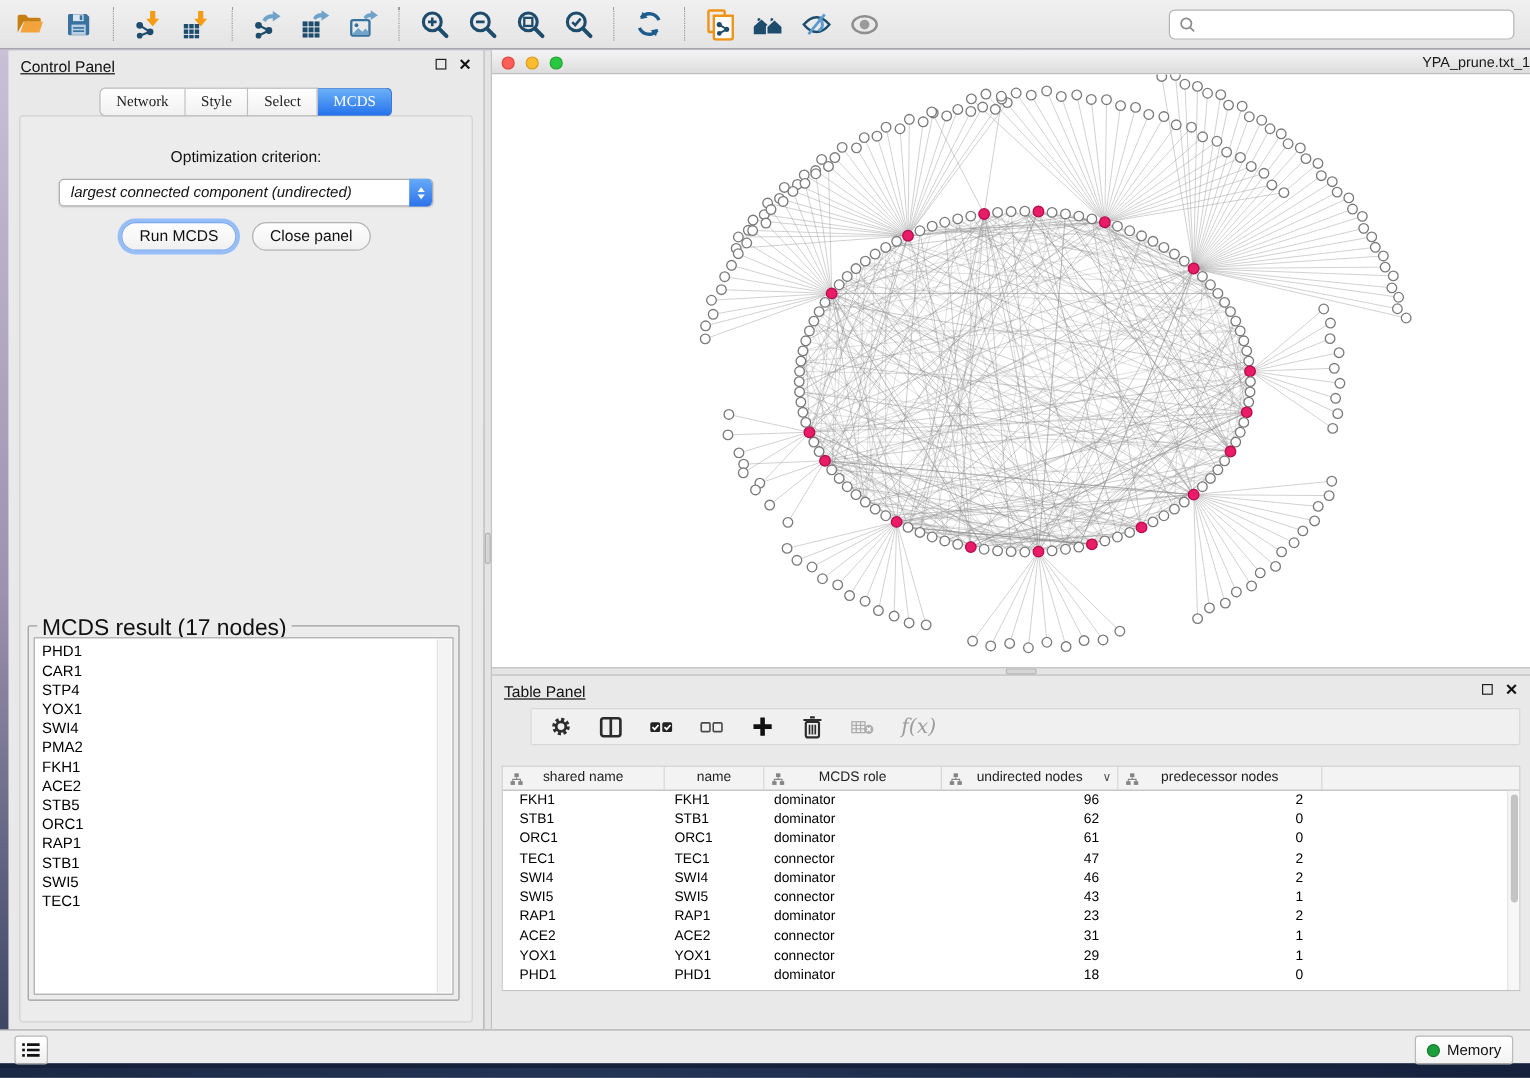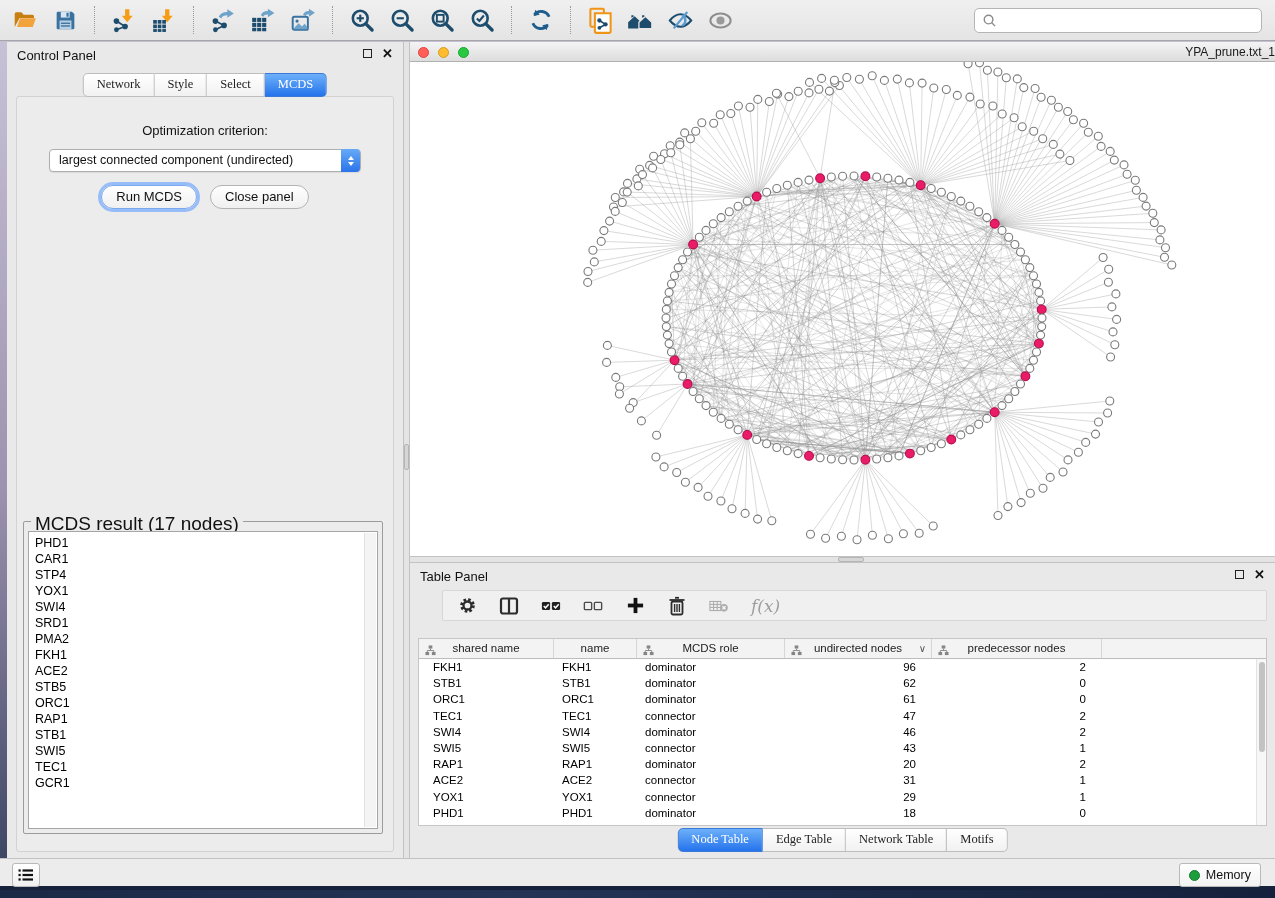--- a/index.html
+++ b/index.html
@@ -13,33 +13,33 @@
   .tb-sep { width:1px; height:28px; border-left:1px dotted #9a9a9a; margin:0 9px; }
   .search-wrap { position:absolute; right:13px; top:8px; width:288px; height:25px; background:#fff; border:1px solid #b5b5b5; border-radius:5px; display:flex; align-items:center; padding-left:7px; }
   .search-wrap input { border:none; outline:none; flex:1; font-size:12px; height:100%; background:transparent; }
 
   
   .left-strip { position:absolute; left:0; top:42px; width:7px; height:816px; }
   .bottom-strip { position:absolute; left:0; top:890px; width:1275px; height:8px; }
 
   
   .cpanel { position:absolute; left:7px; top:42px; width:396px; height:816px; background:#e9e9e9; }
-  .panel-head { position:relative; height:26px; padding:6px 10px 0; font-size:13px; color:#111; }
+  .panel-head { position:relative; height:26px; padding:6px 10px 0; font-size:13px; color:#111;text-decoration:underline; }
   .win-btns { position:absolute; right:10px; top:7px; display:flex; gap:10px; align-items:center; }
   .float-btn { width:9px; height:9px; border:1.6px solid #222; display:inline-block; }
   .close-btn { font-size:13px; font-weight:bold; color:#111; line-height:9px; }
   .cp-content { position:absolute; left:9px; top:54px; right:9px; bottom:6px; background:#ececec; border:1px solid #d2d2d2; border-radius:3px; }
   .seg { position:absolute; display:flex; z-index:5; }
   .cp-tabs { left:50%; transform:translateX(-50%); top:31px; }
   .tab { background:linear-gradient(#ffffff,#f1f1f1); border:1px solid #bdbdbd; border-left:none; padding:3px 13px 4px; font-size:12.5px; color:#222; white-space:nowrap; cursor:default;font-family:Liberation Serif, serif; }
   .tab:first-child { border-left:1px solid #bdbdbd; border-radius:5px 0 0 5px; }
   .tab:last-child { border-radius:0 5px 5px 0; }
   .tab.selected { background:linear-gradient(#6cb0f9,#2573ec); border-color:#3a79d6; color:#fff; }
   .opt-label { text-align:center; margin-top:26px; font-size:13px; color:#111; }
-  .dd { position:relative; margin:11px auto 0; width:312px; height:23px; background:#fff; border:1px solid #aeaeae; border-radius:4px; font-size:12.5px; line-height:21px; padding-left:9px; color:#111; box-shadow:0 1px 1px rgba(0,0,0,.08); }
+  .dd { position:relative; margin:11px auto 0; width:312px; height:23px; background:#fff; border:1px solid #aeaeae; border-radius:4px; font-size:12.5px; line-height:21px; padding-left:9px; color:#111; box-shadow:0 1px 1px rgba(0,0,0,.08);font-style:italic; }
   .dd-step { position:absolute; right:0; top:-1px; width:19px; height:23px; border-radius:0 4px 4px 0; background:linear-gradient(#67aaf8,#2b74ea); display:flex; flex-direction:column; align-items:center; justify-content:center; gap:2px; }
   .tri-up { width:0; height:0; border-left:3.5px solid transparent; border-right:3.5px solid transparent; border-bottom:4.5px solid #fff; }
   .tri-dn { width:0; height:0; border-left:3.5px solid transparent; border-right:3.5px solid transparent; border-top:4.5px solid #fff; }
   .btn-row { display:flex; justify-content:center; gap:13px; margin-top:13px; }
   .mac-btn { background:linear-gradient(#ffffff,#f0f0f0); border:1px solid #b3b3b3; border-radius:12px; font-size:13px; padding:3px 14px 4px; color:#111; }
   .mac-btn.focused { box-shadow:0 0 0 3px rgba(106,165,255,.65); border-color:#7aa9ef; }
   .mcds-group { position:absolute; left:6px; right:10px; top:424px; bottom:17px; border:1px solid #9c9c9c; border-radius:2px; }
   .mcds-legend { position:absolute; top:-9px; left:7px; background:#ececec; padding:0 4px; font-size:19px; color:#111; }
   .mcds-list { position:absolute; inset:9px 4px 4px 4px; background:#fff; border:1px solid #a5a5a5; overflow:hidden; }
   .mcds-list ul { list-style:none; padding:3px 0 0 6px; }
@@ -276,31 +276,29 @@
       </div>
       <div class="mcds-group">
         <span class="mcds-legend">MCDS result (17 nodes)</span>
         <div class="mcds-list">
           <ul id="mcds-list">
               <li>PHD1</li>
               <li>CAR1</li>
               <li>STP4</li>
               <li>YOX1</li>
               <li>SWI4</li>
-              <li>SRD1</li>
               <li>PMA2</li>
               <li>FKH1</li>
               <li>ACE2</li>
               <li>STB5</li>
               <li>ORC1</li>
               <li>RAP1</li>
               <li>STB1</li>
               <li>SWI5</li>
               <li>TEC1</li>
-              <li>GCR1</li>
             </ul>
           <div class="mcds-scroll"></div>
         </div>
       </div>
     </div>
     <div class="seg cp-tabs">
       <span class="tab">Network</span>
       <span class="tab">Style</span>
       <span class="tab">Select</span>
       <span class="tab selected">MCDS</span>
@@ -1256,21 +1254,21 @@
             <span class="td c1">SWI5</span>
             <span class="td c2">connector</span>
             <span class="td c3">43</span>
             <span class="td c4">1</span>
             <span class="td cf"></span>
           </div>
           <div class="tr">
             <span class="td c0">RAP1</span>
             <span class="td c1">RAP1</span>
             <span class="td c2">dominator</span>
-            <span class="td c3">20</span>
+            <span class="td c3">23</span>
             <span class="td c4">2</span>
             <span class="td cf"></span>
           </div>
           <div class="tr">
             <span class="td c0">ACE2</span>
             <span class="td c1">ACE2</span>
             <span class="td c2">connector</span>
             <span class="td c3">31</span>
             <span class="td c4">1</span>
             <span class="td cf"></span>
@@ -1289,26 +1287,20 @@
             <span class="td c2">dominator</span>
             <span class="td c3">18</span>
             <span class="td c4">0</span>
             <span class="td cf"></span>
           </div>
         </div>
       <div class="vscroll">
           <span class="thumb"></span>
         </div>
     </div>
-    <div class="seg tp-tabs" style="position:absolute">
-      <span class="tab selected">Node Table</span>
-      <span class="tab">Edge Table</span>
-      <span class="tab">Network Table</span>
-      <span class="tab">Motifs</span>
-    </div>
   </div>
 
   <div class="statusbar">
     <span class="list-btn">
       <svg width="16" height="14" viewBox="0 0 16 14">
           <g stroke="#111" stroke-width="2.2">
             <line x1="4.5" y1="2.5" x2="15" y2="2.5"></line>
             <line x1="4.5" y1="7" x2="15" y2="7"></line>
             <line x1="4.5" y1="11.5" x2="15" y2="11.5"></line>
           </g>

